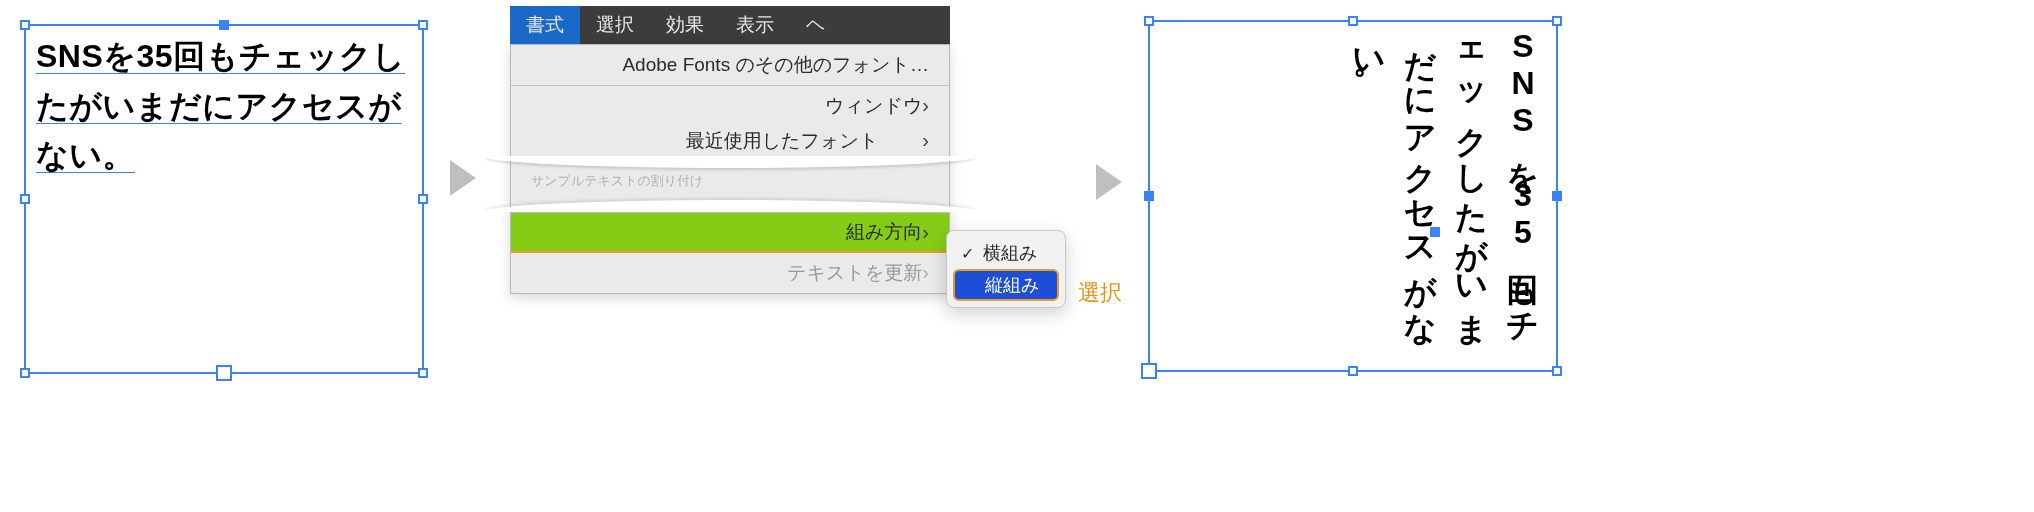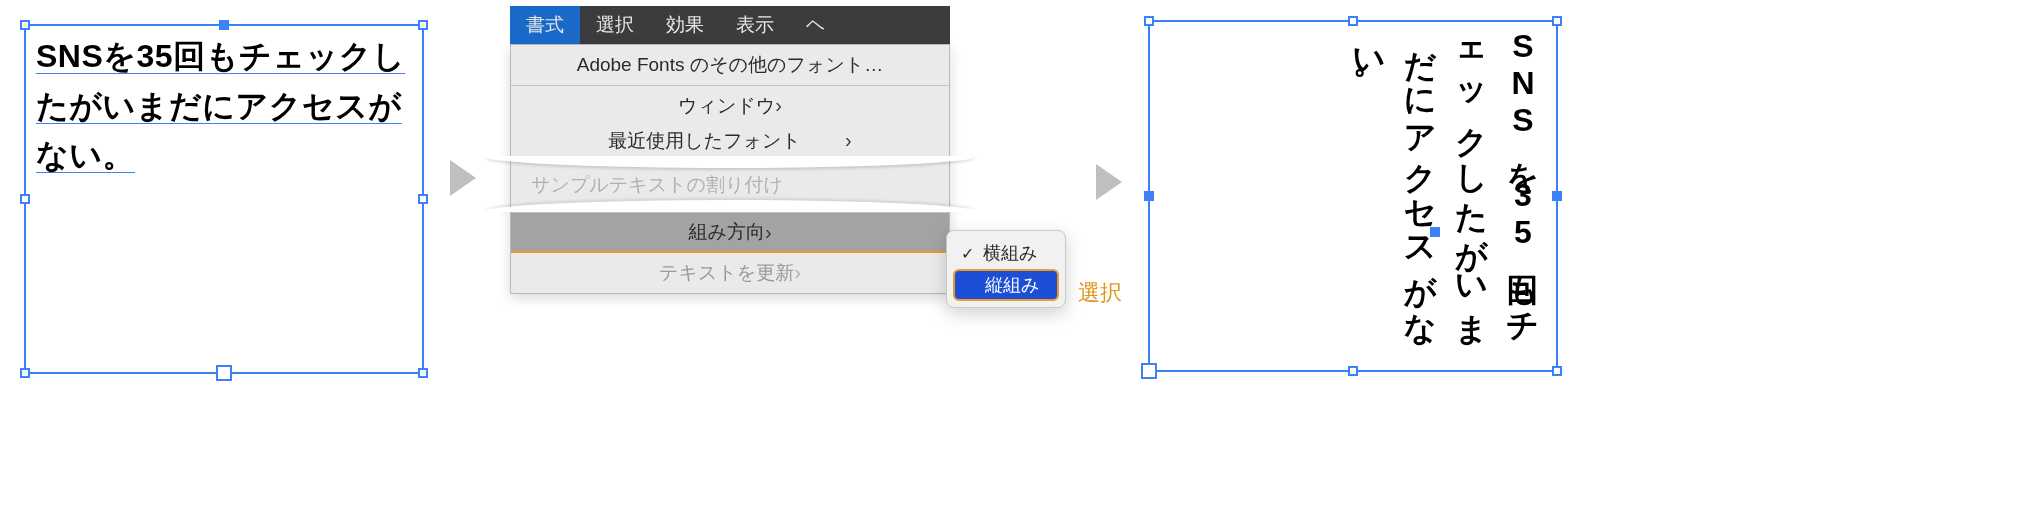--- a/index.html
+++ b/index.html
@@ -128,30 +128,30 @@
     .menubar-item.active {
       background: #1a69c8;
     }
     .menu-body {
       background: #eaeaea;
       border: 1px solid #b8b8b8;
       box-shadow: 0 4px 12px rgba(0,0,0,0.15);
     }
     .menu-item {
       display: flex;
-      justify-content: center;
+      justify-content: flex-end;
       align-items: center;
       height: 40px;
       padding: 0 20px;
       font-size: 19px;
       color: #2a2a2a;
       border-bottom: 1px solid transparent;
     }
     .menu-item.highlighted {
-      background: #a3a3a3;
+      background: #84cc16;
       border-bottom: 2px solid #e89a2a;
     }
     .menu-item.disabled {
       color: #9a9a9a;
     }
     .menu-item .chevron {
       color: #3a3a3a;
       font-size: 20px;
     }
     .menu-item.disabled .chevron { color: #b0b0b0; }
@@ -188,21 +188,21 @@
       height: 12px;
       background: #fff;
       border-radius: 50% 50% 0 0 / 100% 100% 0 0;
       box-shadow: 0 -2px 3px rgba(0,0,0,0.1);
     }
     .tear-text {
       position: absolute;
       left: 20px;
       top: 16px;
       color: #b0b0b0;
-      font-size: 19px;
+      font-size: 13px;
     }
 
     
     .submenu {
       position: absolute;
       left: 946px;
       top: 230px;
       width: 120px;
       background: #f1f1f1;
       border: 1px solid #c8c8c8;

